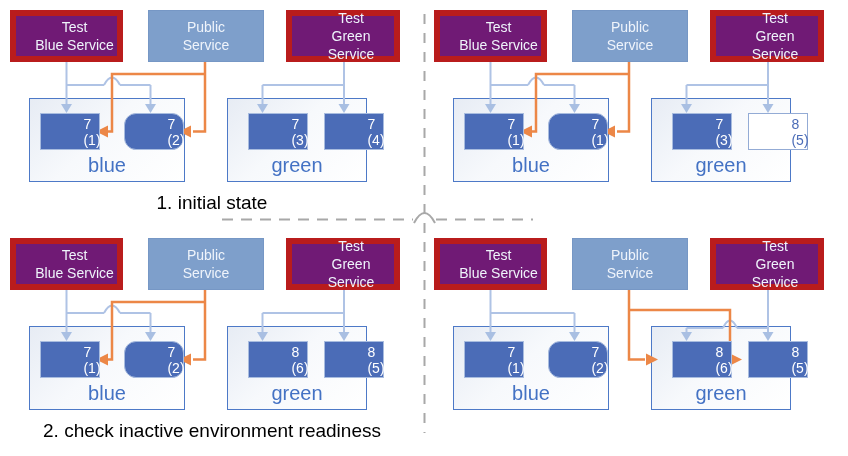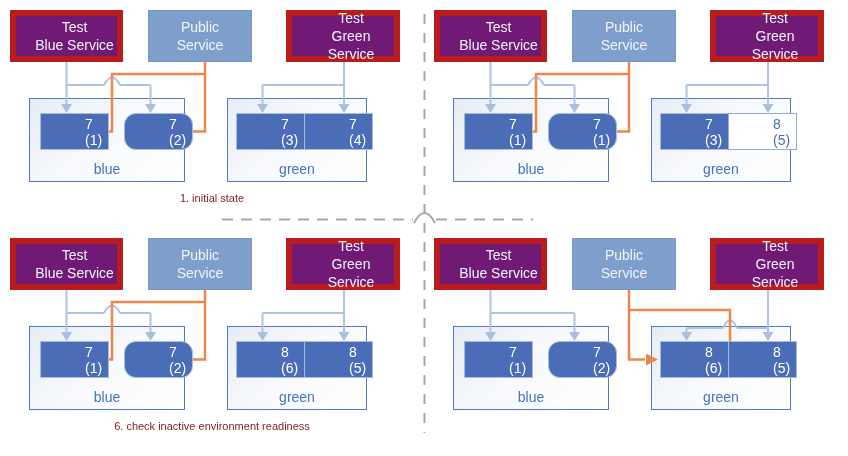--- a/index.html
+++ b/index.html
@@ -17,50 +17,50 @@
 
   
   .svc{
     position:absolute;top:10px;height:52px;display:flex;align-items:center;justify-content:center;
     text-align:center;font-size:14px;line-height:1.3;color:#eff4fb;box-sizing:border-box;z-index:2;
   }
   .svc .svc-label span{display:block;}
   .svc.light{background:#701a75;border:6px solid #b91c1c;padding-left:16px;}
   .svc.public{background:#7e9fcb;border:1px solid #7697c5;}
   .svc.pos-blue{left:10px;width:113px;}
-  .svc.pos-public{left:148px;width:104px;}
+  .svc.pos-public{left:148px;width:116px;}
   .svc.pos-green{left:286px;width:114px;}
 
   
   .env{
     position:absolute;top:98px;height:84px;box-sizing:border-box;z-index:1;
     border:1.5px solid #4d79c7;
     background:linear-gradient(135deg,#e7ecf4 0%,#f7f9fc 45%,#ffffff 100%);
   }
   .env.blue{left:29px;width:156px;}
   .env.green{left:227px;width:140px;}
   .env-label{
     position:absolute;left:0;right:0;bottom:4px;text-align:center;
-    color:#4472c4;font-size:14px;
+    color:#4472c4;font-size:20px;
   }
 
   
   .pod{
-    position:absolute;top:113px;width:69px;height:37px;box-sizing:border-box;z-index:4;
+    position:absolute;top:113px;width:60px;height:37px;box-sizing:border-box;z-index:4;
     display:flex;align-items:center;justify-content:center;
     background:#4b6cb7;border:1.5px solid #a8bcdf;color:#ffffff;font-size:14px;padding-left:44px;
   }
   .pod.b0{left:40px;} .pod.b1{left:124px;border-radius:12px;}
-  .pod.g0{left:236px;} .pod.g1{left:304px;}
+  .pod.g0{left:248px;} .pod.g1{left:324px;}
   .pod.outline{background:#ffffff;border:1.5px solid #93abd5;color:#4b6cb7;}
 
   
   .caption{
     position:absolute;left:0;right:0;top:192px;text-align:center;
-    color:#7f1d1d;font-size:11px;
+    color:#000000;font-size:19px;
   }
 
   
   .arrows{position:absolute;left:0;top:0;z-index:3;pointer-events:none;}
   .al{stroke:#afc3e5;stroke-width:2;fill:none;}
   .ah{fill:#a9bfe2;}
   .ao{stroke:#ec8747;stroke-width:2.5;fill:none;}
   .aho{fill:#ec8747;}
   .only-route-blue{display:none;}
   .only-route-green{display:none;}
@@ -276,21 +276,21 @@
         <polygon class="aho" points="191,125.5 191,137.5 179,131.5"></polygon>
       </g>
 
       <g class="only-route-green">
         <path class="ao" d="M205 62 V131.5 H221 M205 82 H306 V131.5"></path>
         <polygon class="aho" points="222,125.5 222,137.5 234,131.5"></polygon>
         <polygon class="aho" points="306,125.5 306,137.5 318,131.5"></polygon>
       </g>
     </svg>
 
-    <div class="caption">6. check inactive environment readiness</div>
+    <div class="caption">2. check inactive environment readiness</div>
   </div>
 
   <div class="quadrant route-green">
 
     <div class="env blue">
       <div class="env-label">blue</div>
     </div>
     <div class="env green">
       <div class="env-label">green</div>
     </div>

